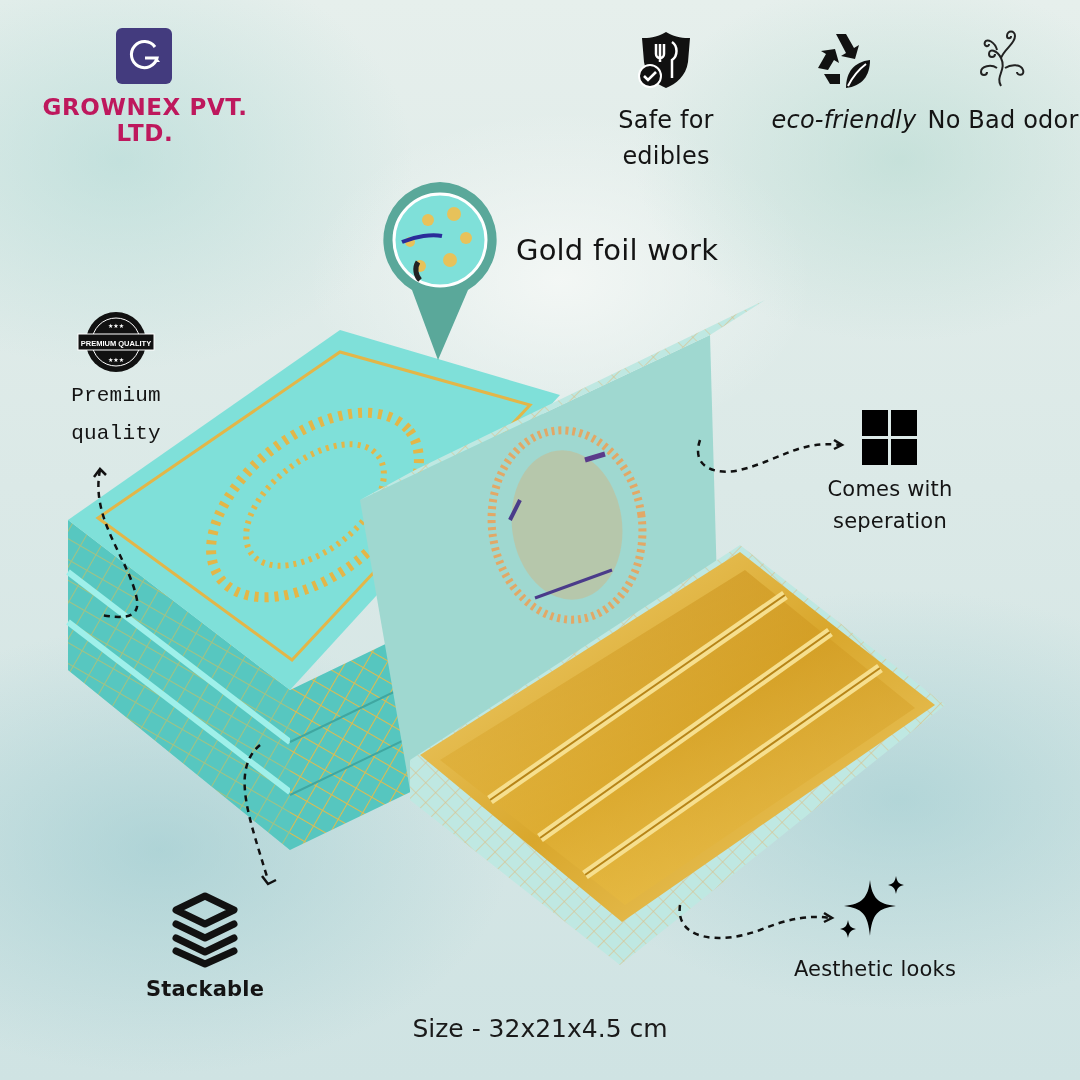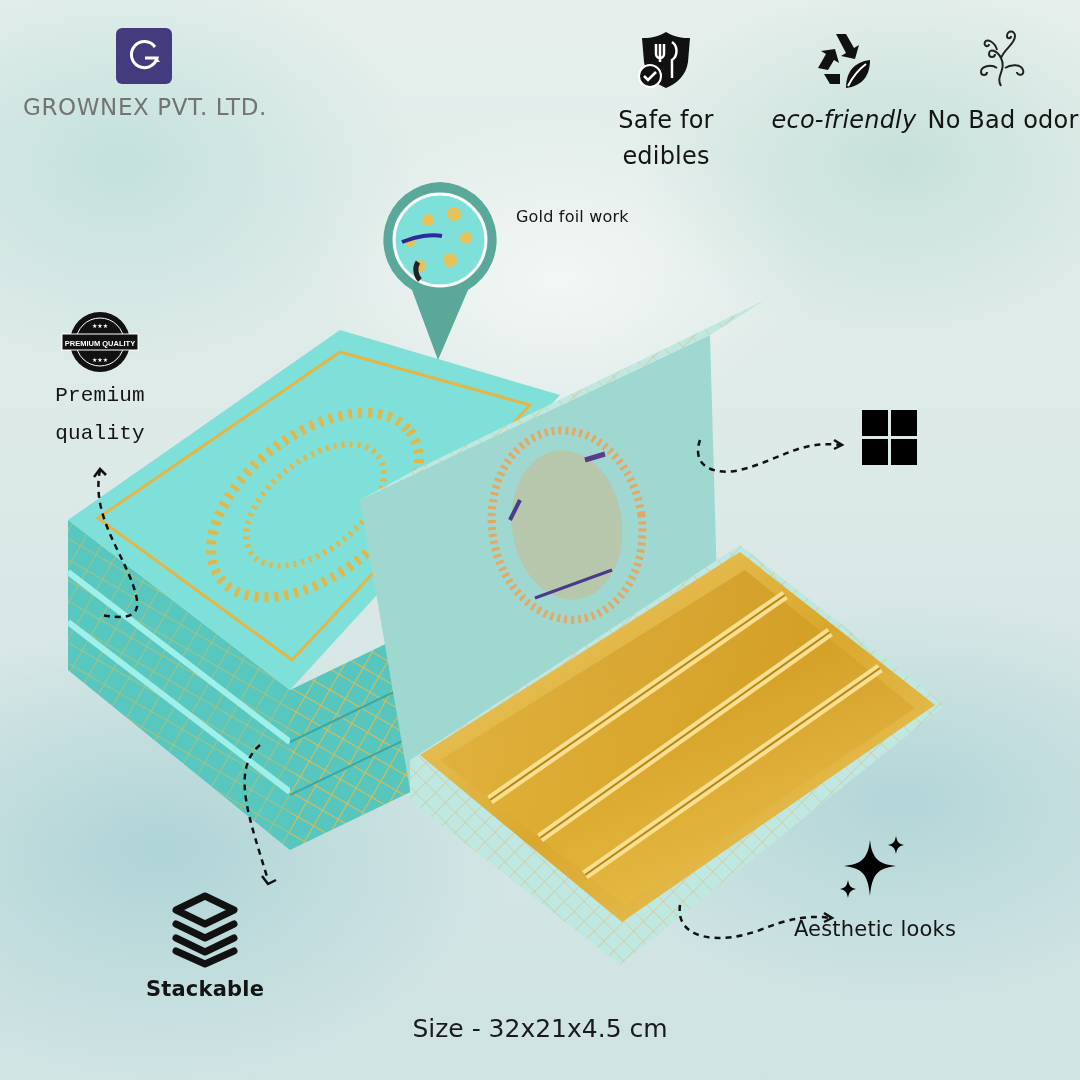--- a/index.html
+++ b/index.html
@@ -9,35 +9,35 @@
       radial-gradient(ellipse 420px 300px at 120px 160px, rgba(170,215,210,.55), transparent 70%),
       radial-gradient(ellipse 380px 260px at 900px 160px, rgba(175,215,205,.55), transparent 70%),
       radial-gradient(ellipse 500px 320px at 160px 850px, rgba(150,200,205,.6), transparent 70%),
       radial-gradient(ellipse 500px 300px at 900px 800px, rgba(150,200,205,.55), transparent 70%),
       radial-gradient(ellipse 360px 240px at 560px 280px, rgba(245,248,246,.9), transparent 70%),
       linear-gradient(180deg,#e6efec 0%,#dbe9e7 45%,#cfe3e3 100%);}
   .abs{position:absolute;}
   .label{font-size:21px;line-height:1.5;text-align:center;color:#141414;letter-spacing:.2px;}
   
   .logo-box{left:116px;top:28px;width:56px;height:56px;background:#433b7e;border-radius:6px;display:flex;align-items:center;justify-content:center;}
-  .brand-name{left:16px;top:94px;width:258px;font-size:23px;color:#737373;letter-spacing:.6px;text-align:center;}
+  .brand-name{left:16px;top:94px;width:258px;font-size:23px;color:#be185d;letter-spacing:.6px;text-align:center;font-weight:bold;}
   
   .top-feature{top:28px;width:160px;text-align:center;}
   .top-feature .ficon{width:64px;height:64px;margin:0 auto;}
   .top-feature .label{font-size:24px;margin-top:6px;}
   
   .pin{left:380px;top:180px;width:120px;height:190px;}
-  .gold-label{left:516px;top:205px;font-size:16px;}
+  .gold-label{left:516px;top:229px;font-size:29px;}
   
   .product{left:0;top:0;width:1080px;height:1080px;pointer-events:none;}
-  .premium{left:40px;top:310px;width:120px;}
+  .premium{left:56px;top:310px;width:120px;}
   .premium .label{margin-top:6px;font-family:Liberation Mono, monospace;}
   .sep{left:800px;top:410px;width:180px;}
   .stack{left:140px;top:890px;width:130px;font-weight:bold;}
-  .aesth{left:770px;top:836px;width:210px;}
+  .aesth{left:770px;top:876px;width:210px;}
   .size{left:400px;top:1014px;width:280px;font-size:25px;text-align:center;}
 </style>
 </head>
 <body>
 
 <div class="abs logo-box">
   <svg width="40" height="40" viewBox="0 0 40 40">
     <path d="M31 11 A13 13 0 1 0 33 22 L21 22" fill="none" stroke="#fff" stroke-width="3"></path>
     <path d="M30 26 l3 -4 l3 4 z" fill="#fff"></path>
   </svg>
@@ -183,20 +183,22 @@
   <div class="label">quality</div>
 </div>
 
 <div class="abs sep">
   <svg width="56" height="56" viewBox="0 0 56 56" style="display:block;margin:0 auto 8px 62px;">
     <rect x="0" y="0" width="26" height="26" fill="#000"></rect>
       <rect x="29" y="0" width="26" height="26" fill="#000"></rect>
     <rect x="0" y="29" width="26" height="26" fill="#000"></rect>
       <rect x="29" y="29" width="26" height="26" fill="#000"></rect>
   </svg>
+  <div class="label">Comes with</div>
+  <div class="label">seperation</div>
 </div>
 
 <div class="abs stack">
   <svg width="70" height="78" viewBox="0 0 70 78" style="display:block;margin:0 auto;">
     <g fill="none" stroke="#111" stroke-width="7" stroke-linejoin="round" stroke-linecap="round">
       <path d="M35 6 L64 20 L35 34 L6 20 Z"></path>
       <path d="M6 34 L35 48 L64 34"></path>
       <path d="M6 48 L35 62 L64 48"></path>
       <path d="M6 61 L35 74 L64 61"></path>
     </g>

